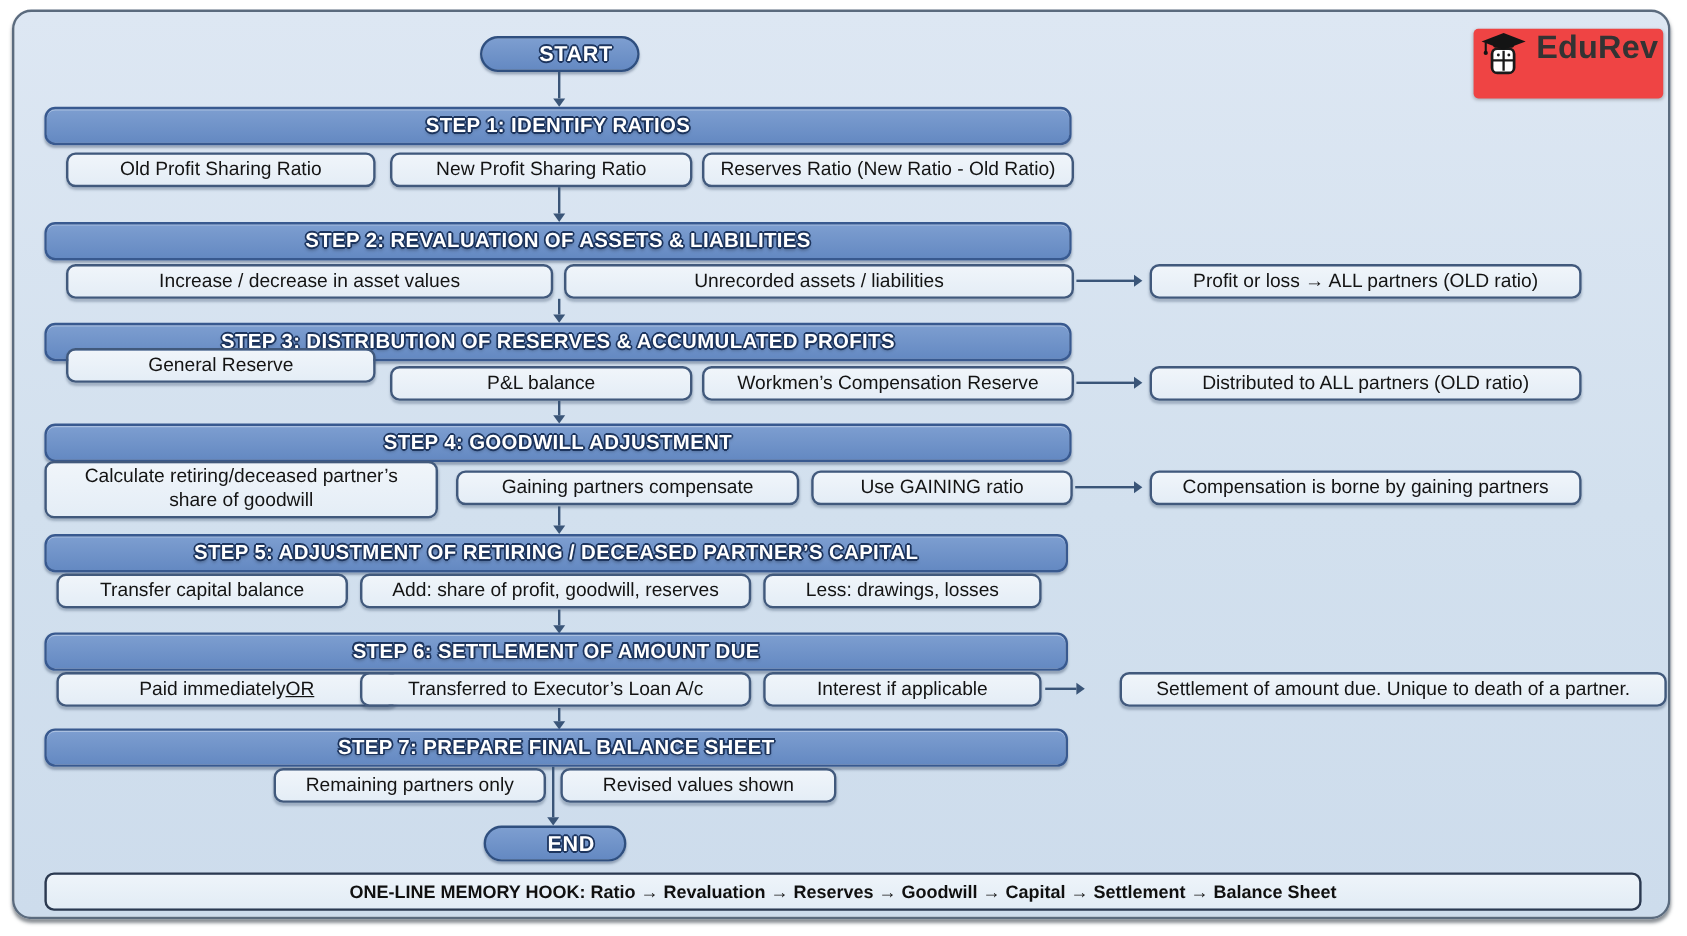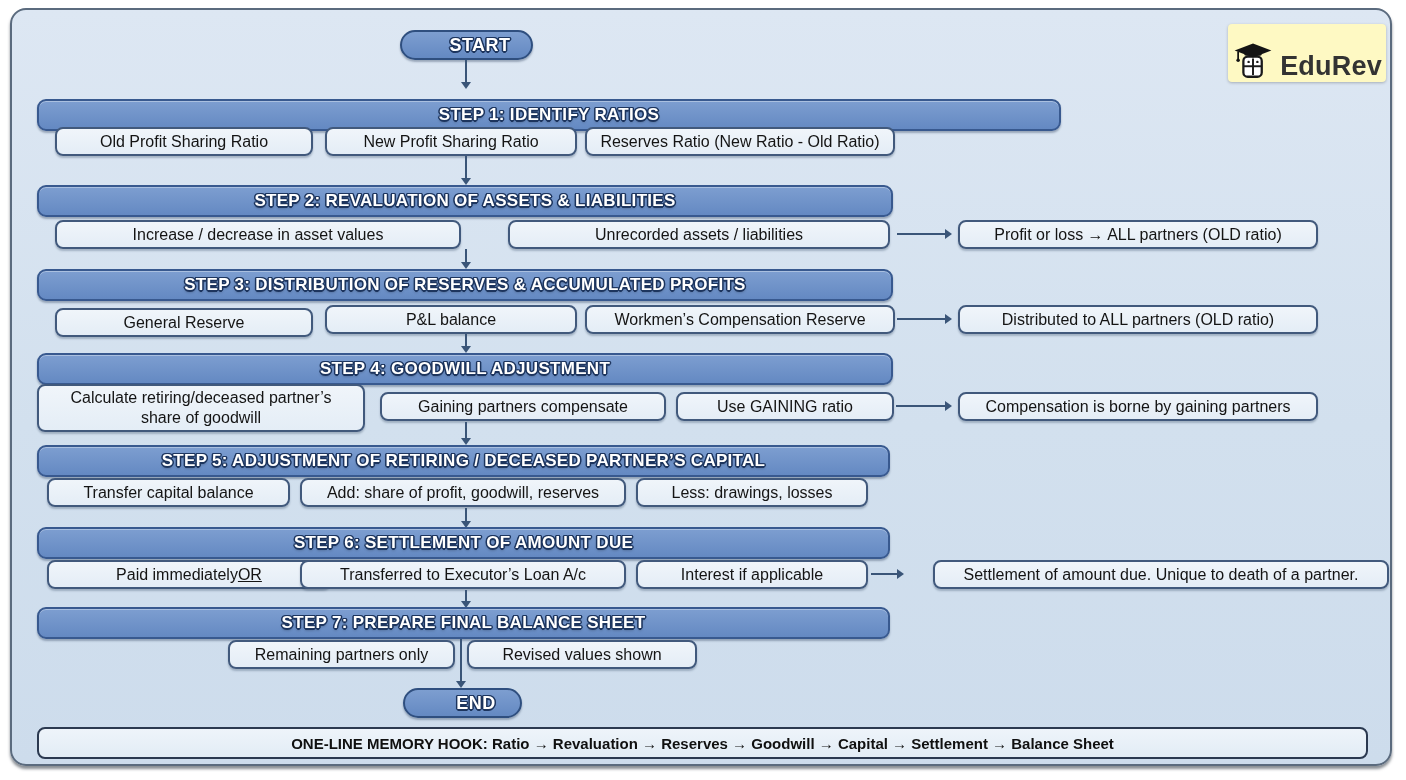--- a/index.html
+++ b/index.html
@@ -59,21 +59,21 @@
     content:"";position:absolute;top:100%;left:50%;margin-left:-5px;
     border:5px solid transparent;border-top:7px solid #3a5578;border-bottom:none;
   }
   .harrow{position:absolute;height:2px;background:#3a5578;}
   .harrow::after{
     content:"";position:absolute;left:100%;top:50%;margin-top:-5px;
     border:5px solid transparent;border-left:7px solid #3a5578;border-right:none;
   }
   .logo{
     position:absolute;left:1228px;top:24px;width:158px;height:58px;box-sizing:border-box;
-    background:#fef9c3;border-radius:4px;display:flex;align-items:flex-end;justify-content:center;gap:6px;
+    background:#ef4444;border-radius:4px;display:flex;align-items:flex-start;justify-content:center;gap:6px;
     box-shadow:0 1px 3px rgba(0,0,0,.25);
   }
   .logo-text{font-size:27px;font-weight:bold;color:#333333;letter-spacing:.2px;}
 </style>
 </head>
 <body>
 
 <div class="canvas">
   <div class="frame"></div>
 
@@ -90,35 +90,35 @@
         <path d="M7,13 v9" stroke="#141414" stroke-width="2" fill="none"></path>
         <circle cx="7" cy="23" r="2" fill="#141414"></circle>
       </svg>
     </span>
     <span class="logo-text">EduRev</span>
   </div>
 
   <div class="pill" style="left:400px;top:30px;width:133px;">START</div>
   <div class="varrow" style="left:465px;top:60px;height:22px;"></div>
 
-  <div class="bar" style="left:37px;top:89px;width:1024px;margin-top:10px;">STEP 1: IDENTIFY RATIOS</div>
+  <div class="bar" style="left:37px;top:89px;width:856px;">STEP 1: IDENTIFY RATIOS</div>
   <div class="box" style="left:55px;top:127px;width:258px;">Old Profit Sharing Ratio</div>
   <div class="box" style="left:325px;top:127px;width:252px;">New Profit Sharing Ratio</div>
   <div class="box" style="left:585px;top:127px;width:310px;">Reserves Ratio (New Ratio - Old Ratio)</div>
   <div class="varrow" style="left:465px;top:156px;height:22px;"></div>
 
   <div class="bar" style="left:37px;top:185px;width:856px;">STEP 2: REVALUATION OF ASSETS &amp; LIABILITIES</div>
   <div class="box" style="left:55px;top:220px;width:406px;">Increase / decrease in asset values</div>
-  <div class="box" style="left:470px;top:220px;width:382px;margin-left:38px;">Unrecorded assets / liabilities</div>
+  <div class="box" style="left:470px;top:220px;width:425px;">Unrecorded assets / liabilities</div>
   <div class="harrow" style="left:897px;top:233px;width:48px;"></div>
   <div class="box" style="left:958px;top:220px;width:360px;">Profit or loss → ALL partners (OLD ratio)</div>
   <div class="varrow" style="left:465px;top:249px;height:13px;"></div>
 
   <div class="bar" style="left:37px;top:269px;width:856px;">STEP 3: DISTRIBUTION OF RESERVES &amp; ACCUMULATED PROFITS</div>
-  <div class="box" style="left:55px;top:308px;width:258px;">General Reserve</div>
+  <div class="box" style="left:55px;top:290px;width:258px;">General Reserve</div>
   <div class="box" style="left:325px;top:305px;width:252px;">P&amp;L balance</div>
   <div class="box" style="left:585px;top:305px;width:310px;">Workmen’s Compensation Reserve</div>
   <div class="harrow" style="left:897px;top:318px;width:48px;"></div>
   <div class="box" style="left:958px;top:305px;width:360px;">Distributed to ALL partners (OLD ratio)</div>
   <div class="varrow" style="left:465px;top:334px;height:12px;"></div>
 
   <div class="bar" style="left:37px;top:353px;width:856px;">STEP 4: GOODWILL ADJUSTMENT</div>
   <div class="box tall" style="left:37px;top:384px;width:328px;">Calculate retiring/deceased partner’s share of goodwill</div>
   <div class="box" style="left:380px;top:392px;width:286px;">Gaining partners compensate</div>
   <div class="box" style="left:676px;top:392px;width:218px;">Use GAINING ratio</div>

